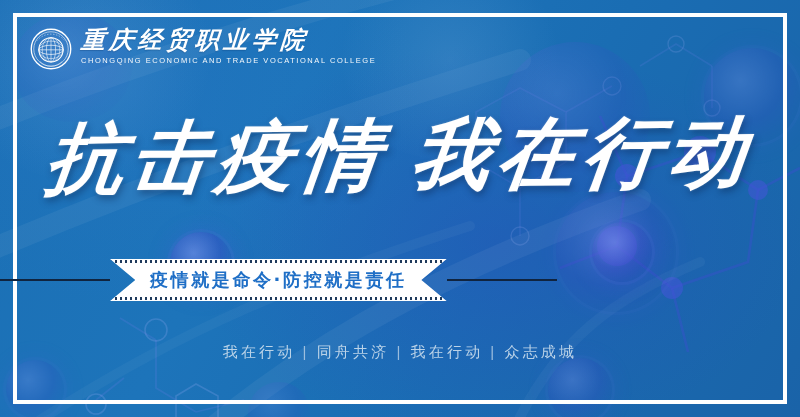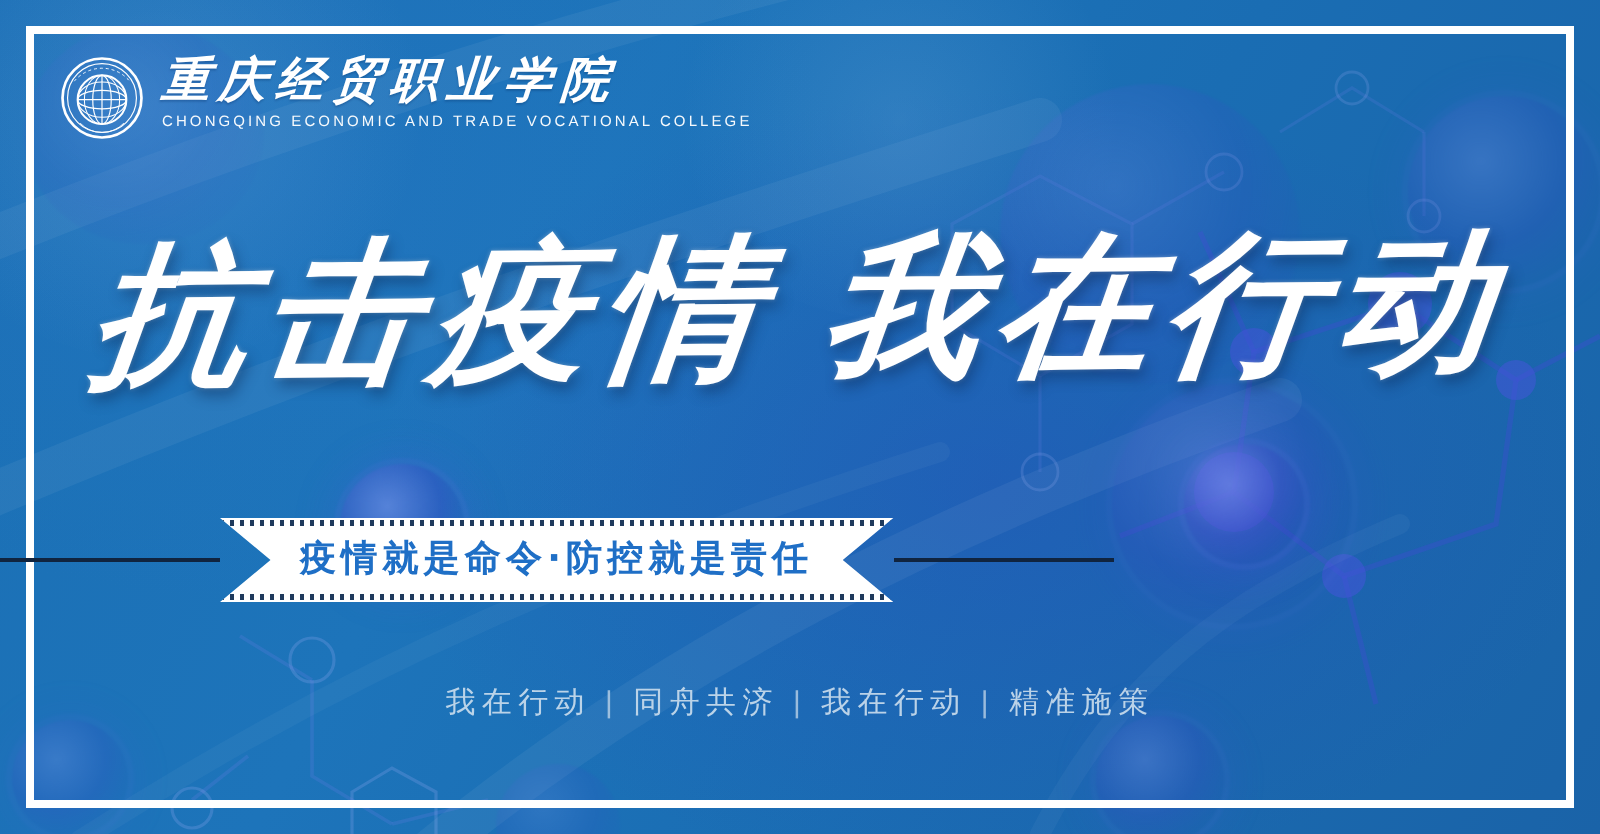--- a/index.html
+++ b/index.html
@@ -254,16 +254,16 @@
       <div class="ribbon-body">
         <div class="ribbon-dots-top"></div>
         <div class="ribbon-dots-bottom"></div>
         <div id="ribbon-text">疫情就是命令·防控就是责任</div>
       </div>
     </div>
     <div class="ribbon-rule"></div>
   </div>
 
   <div id="slogans">
-    <span>我在行动</span><span class="sep">|</span><span>同舟共济</span><span class="sep">|</span><span>我在行动</span><span class="sep">|</span><span>精准施策</span>
+    <span>我在行动</span><span class="sep">|</span><span>同舟共济</span><span class="sep">|</span><span>我在行动</span><span class="sep">|</span><span>众志成城</span>
   </div>
 
 </div>
 
 </body></html>

